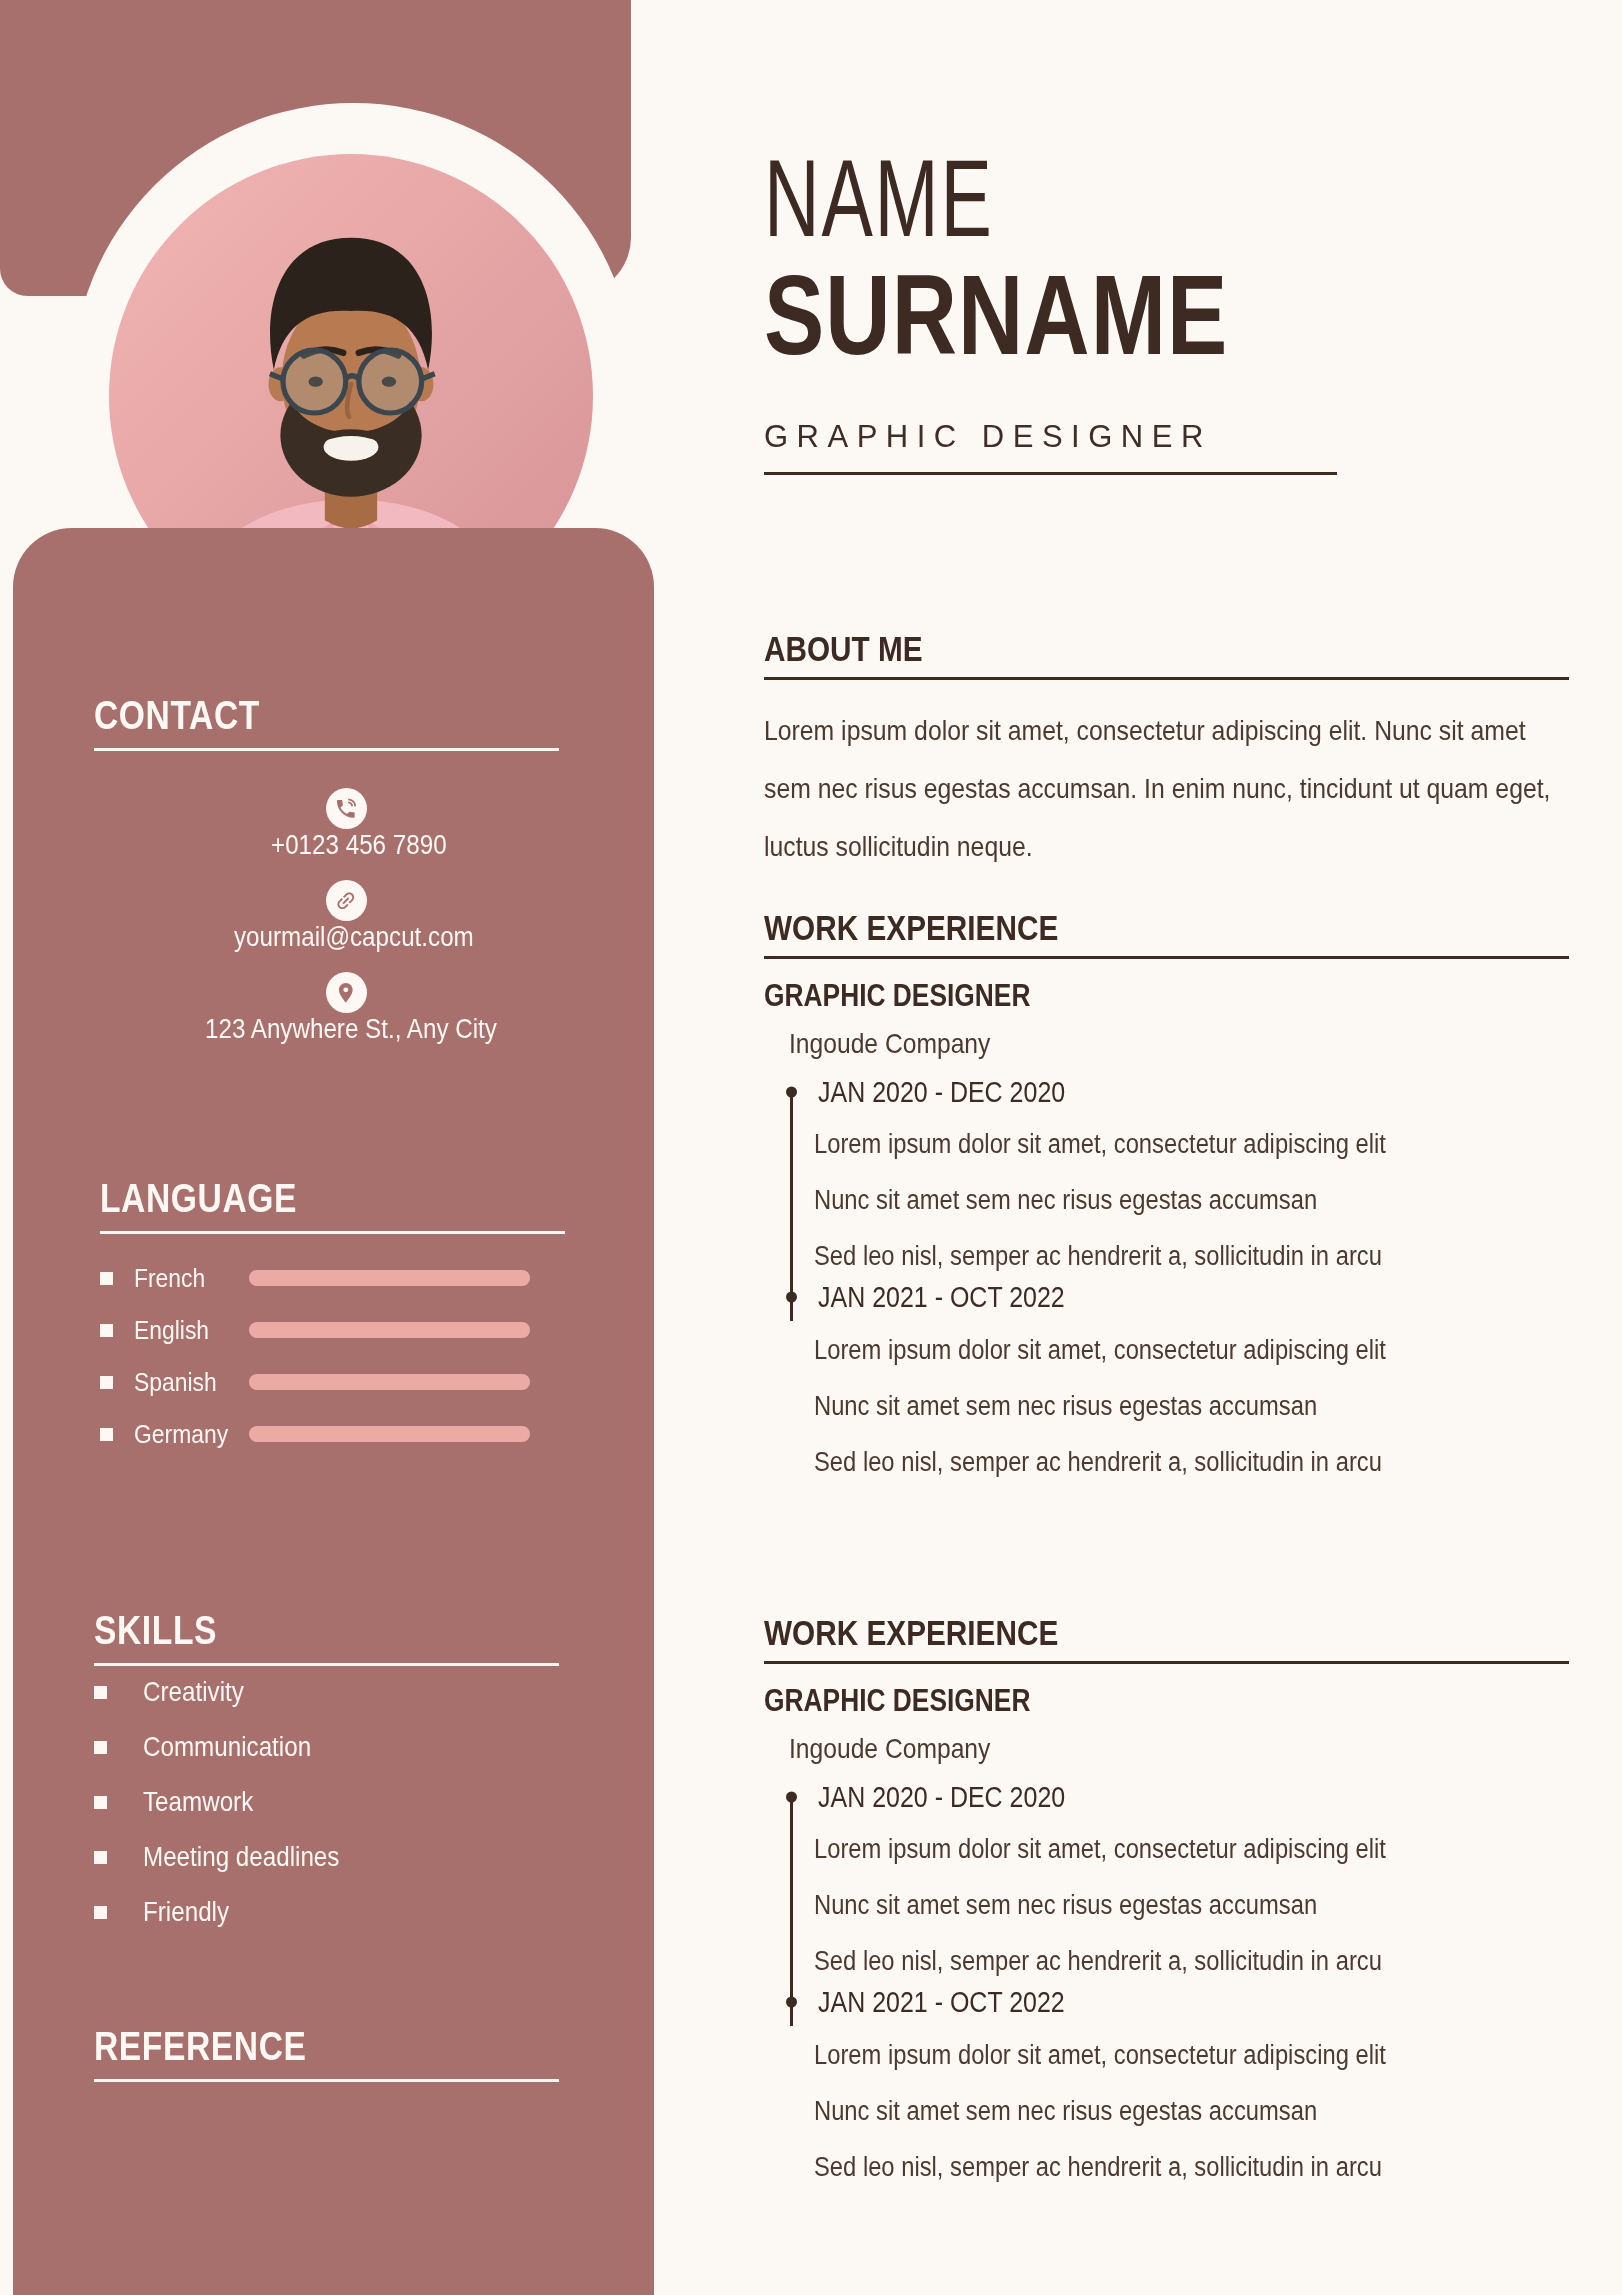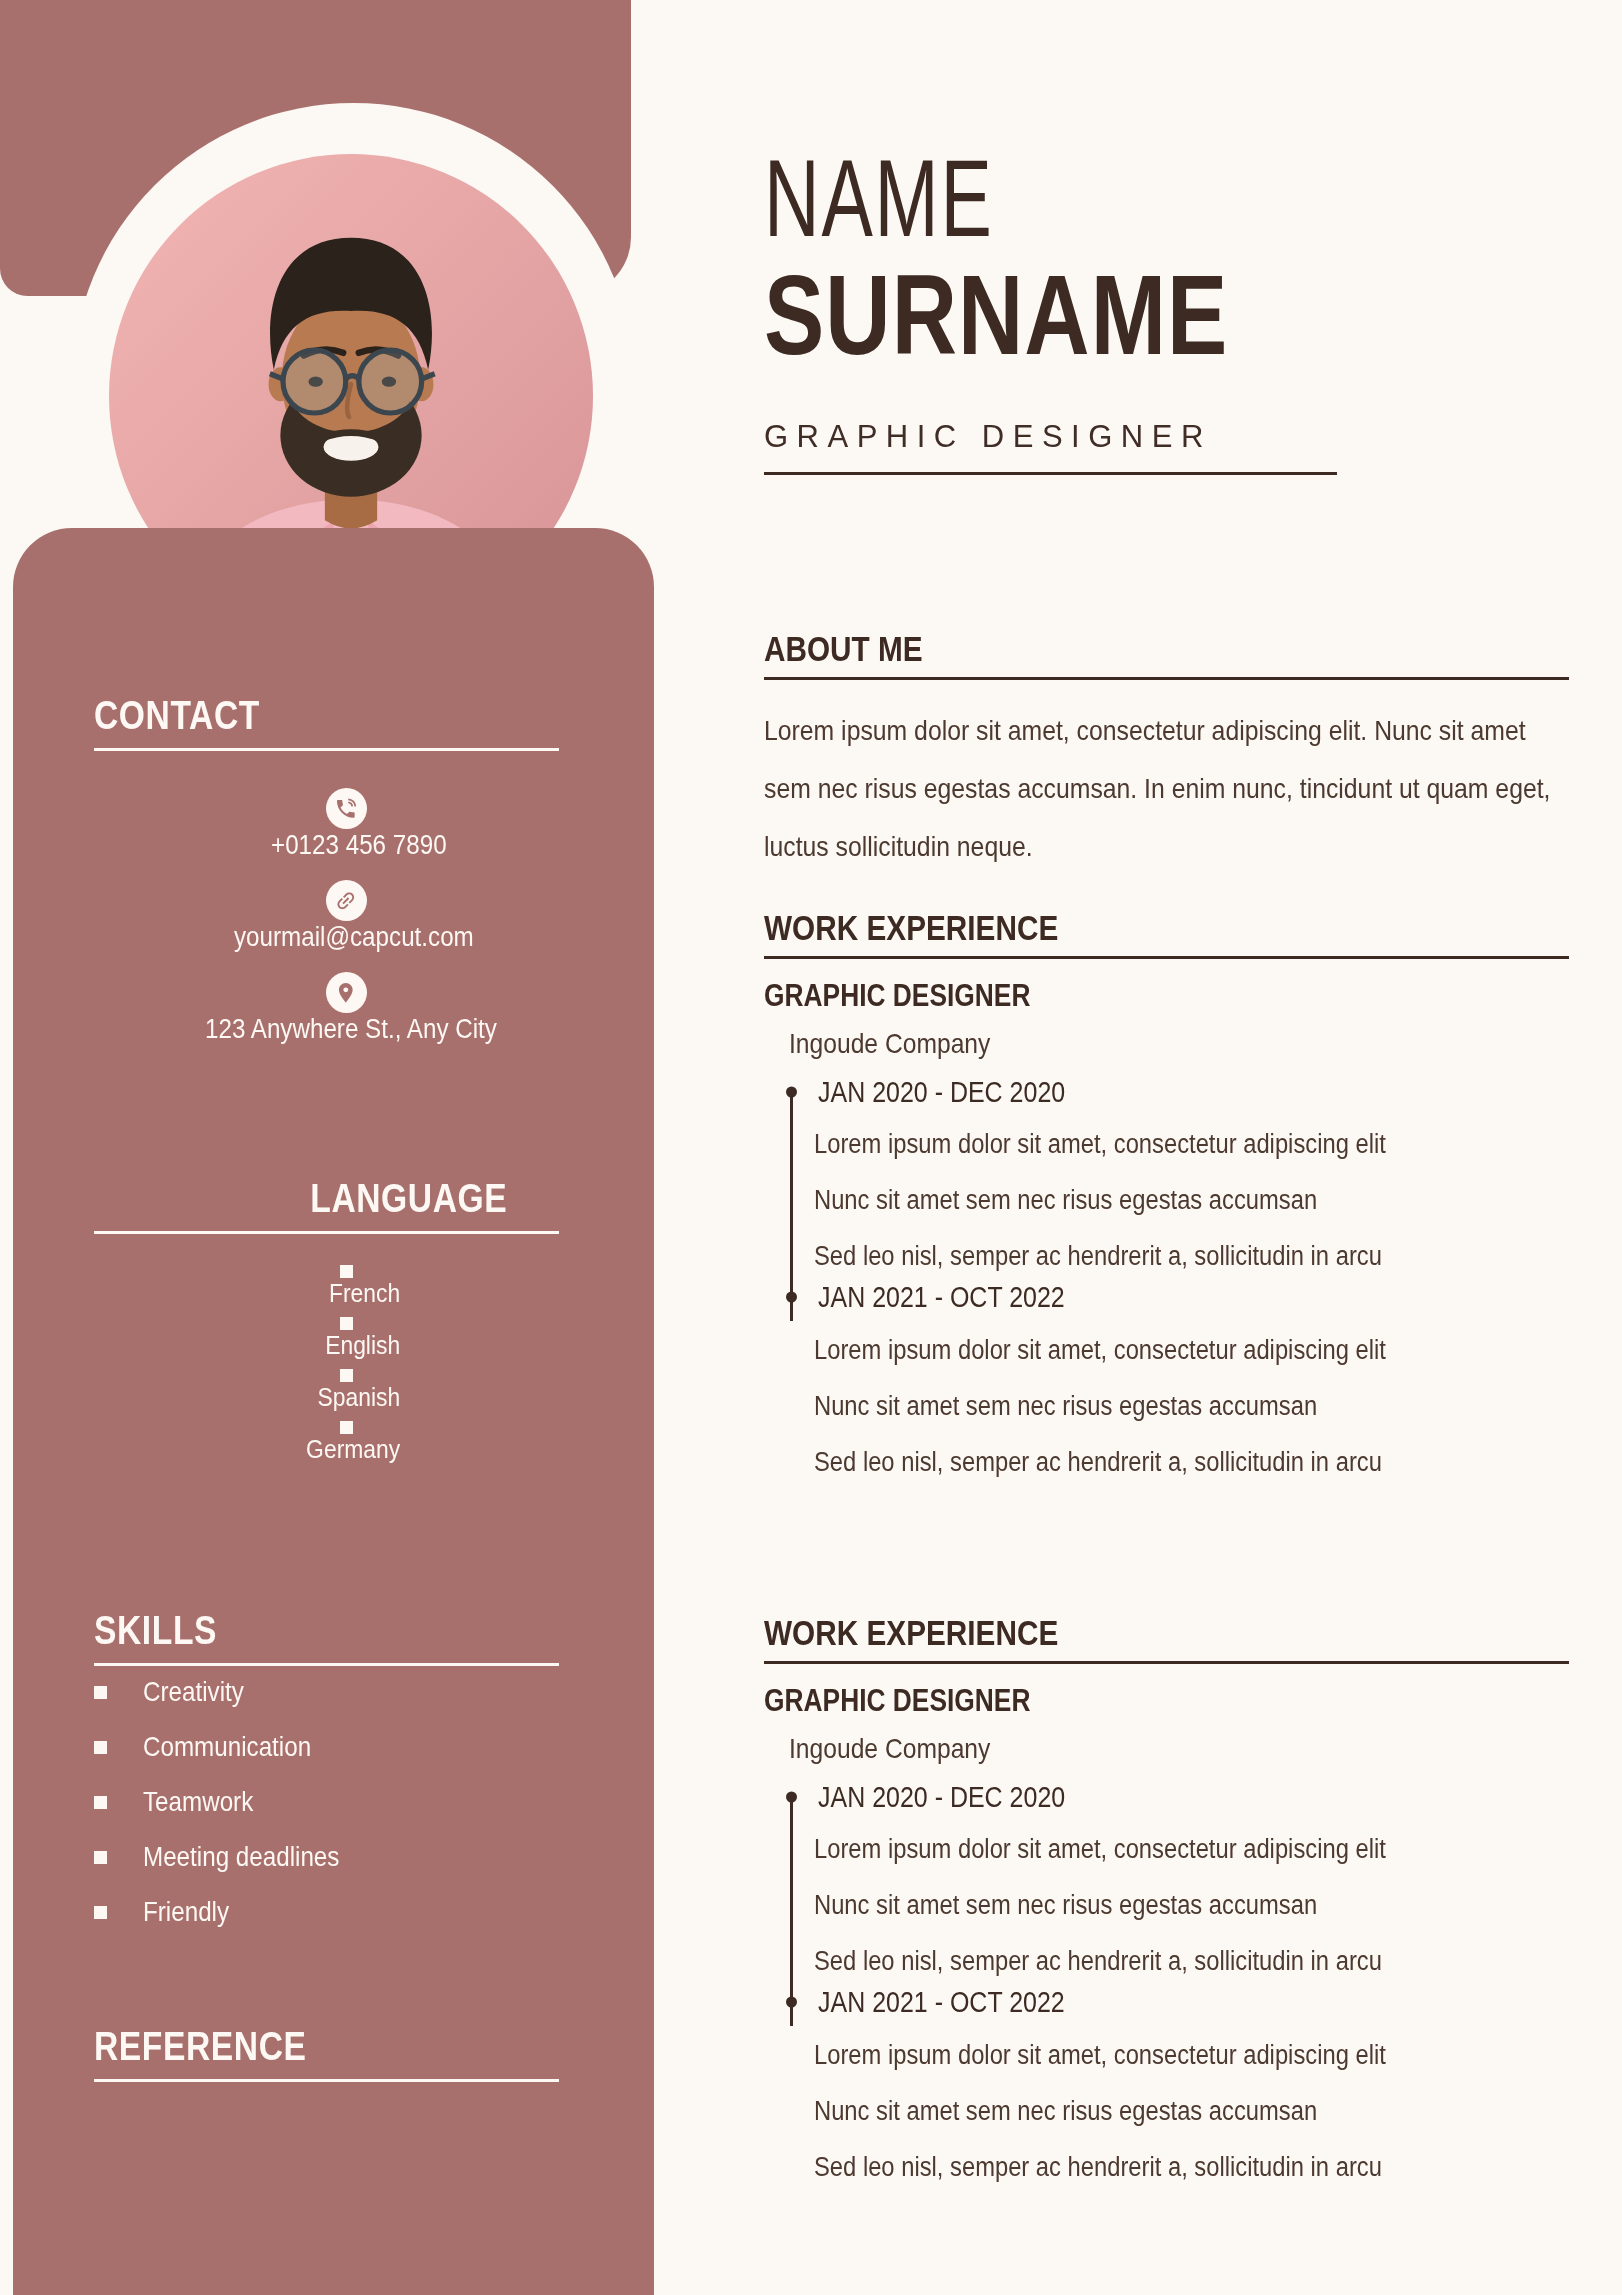--- a/index.html
+++ b/index.html
@@ -45,21 +45,21 @@
   .sec-reference{top:1455px;}
 
   .c-row{display:flex;align-items:center;height:41px;margin-top:51px;flex-direction:column;}
   .c-row.first{margin-top:37px;}
   .c-ic{flex:0 0 41px;width:41px;height:41px;border-radius:50%;background:#fdf8f4;
         display:flex;align-items:center;justify-content:center;}
   .c-ic svg{width:23.6px;height:23.6px;fill:var(--accent);stroke:var(--accent);}
   .c-tx{margin-left:49px;font-size:27.5px;font-weight:400;white-space:nowrap;
         transform:scaleX(.88);transform-origin:0 50%;}
 
-  .l-row{display:flex;align-items:center;height:26px;margin-top:26px;flex-direction:column;}
+  .l-row{display:flex;align-items:center;height:26px;margin-top:26px;}
   .l-row.first{margin-top:31px;}
   .sq{flex:0 0 13px;width:13px;height:13px;background:#fdf8f4;}
   .l-label{margin-left:21px;width:115px;font-size:26px;
            transform:scaleX(.88);transform-origin:0 50%;}
   .bar-track{width:281px;height:15.7px;border-radius:7.9px;background:var(--bar-track);overflow:hidden;}
   .bar-fill{height:100%;border-radius:7.9px;background:var(--bar-fill);}
 
   .k-row{display:flex;align-items:center;height:29px;margin-top:26px;}
   .k-row.first{margin-top:11.8px;}
   .k-label{margin-left:36px;font-size:27.5px;transform:scaleX(.88);transform-origin:0 50%;}
@@ -195,21 +195,21 @@
     <div class="c-row">
       <span class="c-ic">
         <svg viewBox="0 0 24 24">
             <path stroke="none" d="M12 2C8.13 2 5 5.13 5 9c0 5.25 7 13 7 13s7-7.75 7-13c0-3.87-3.13-7-7-7zm0 9.5A2.5 2.5 0 1 1 12 6.5a2.5 2.5 0 0 1 0 5z"></path>
           </svg>
       </span>
       <span class="c-tx">123 Anywhere St., Any City</span>
     </div>
   </section>
 
-  <section class="side-sec sec-language" style="top:1178px;left:94px;position:absolute;text-align:right;">
+  <section class="side-sec sec-language" style="top:1178px;left:100px;position:absolute;">
     <h2>LANGUAGE</h2>
     <div class="side-rule"></div>
     <div class="l-row first">
       <span class="sq"></span>
       <span class="l-label">French</span>
       <span class="bar-track"><span class="bar-fill" style="width: 87%;"></span></span>
     </div>
     <div class="l-row">
       <span class="sq"></span>
       <span class="l-label">English</span>

